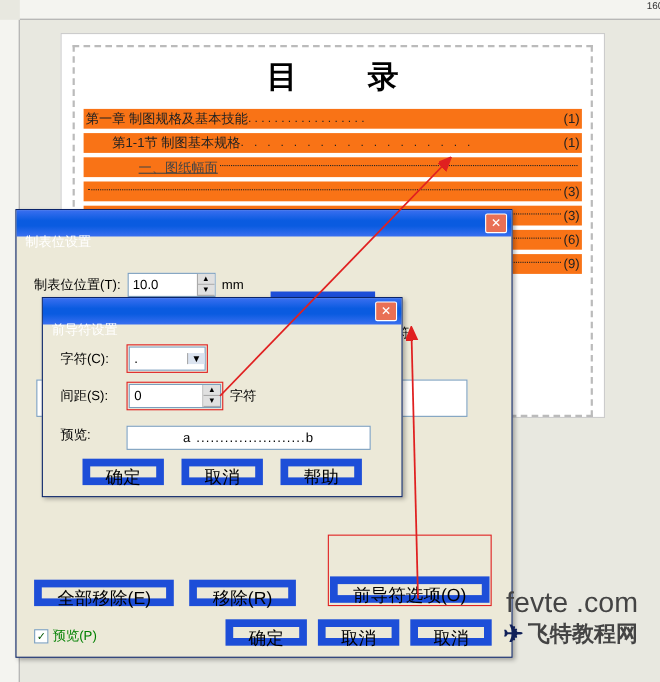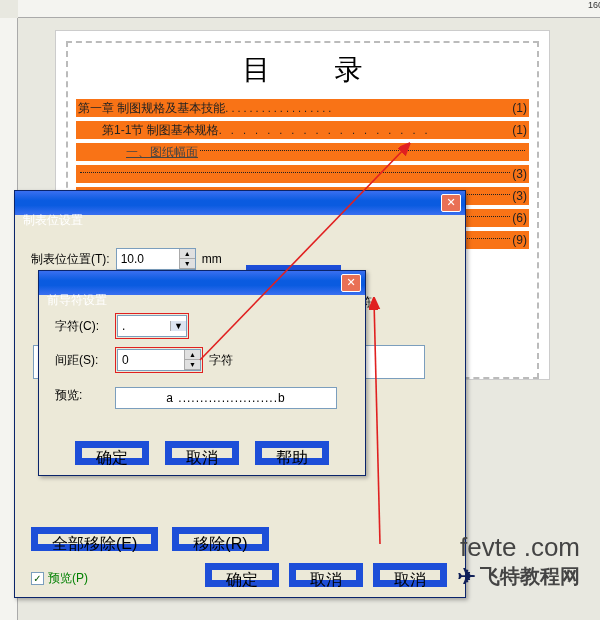--- a/index.html
+++ b/index.html
@@ -5,21 +5,21 @@
   * { box-sizing: border-box; margin: 0; padding: 0; font-family: "Microsoft YaHei", SimSun, Arial, sans-serif; }
   body { width: 600px; height: 620px; background: #e8e8e0; position: relative; overflow: hidden; }
 
   .ruler-h { position: absolute; top: 0; left: 18px; right: 0; height: 18px; background: #f4f4f0; border-bottom: 1px solid #aaa; font-size: 9px; color: #333; overflow: hidden; }
   .ruler-h-inner { position: relative; height: 100%; }
   .ruler-num { position: absolute; top: 0; font-size: 9px; }
   .ruler-v { position: absolute; top: 18px; left: 0; width: 18px; bottom: 0; background: #f4f4f0; border-right: 1px solid #aaa; }
 
   .page { position: absolute; left: 55px; top: 30px; width: 495px; height: 350px; background: #fff; border: 1px solid #ccc; }
   .page-inner { position: absolute; left: 10px; right: 10px; top: 10px; bottom: 0; border: 2px dashed #bbb; padding: 8px 4px; }
-  .toc-title { font-size: 28px; text-align: center; letter-spacing: 28px; padding-left: 28px; margin-bottom: 10px; font-weight: normal; }
+  .toc-title { font-size: 28px; text-align: center; letter-spacing: 28px; padding-left: 28px; margin-bottom: 10px; font-weight: bold; }
   .toc-line { height: 18px; background: #f97316; color: #222; font-size: 12px; display: flex; align-items: center; margin: 4px 4px; padding: 0 2px; }
   .toc-text { flex: 0 0 auto; }
   .toc-dots { flex: 1 1 auto; border-bottom: 1px dotted #222; margin: 0 2px 4px; }
   .toc-dots-fill { flex: 1 1 auto; letter-spacing: 3px; overflow:hidden; white-space:nowrap; font-size:11px;}
   .toc-page { flex: 0 0 auto; }
   .toc-sub0 { padding-left: 2px; }
   .toc-sub1 { padding-left: 26px; }
   .toc-sub2 { padding-left: 50px; text-decoration: underline; }
   .toc-grey { color:#444; }
 
@@ -45,21 +45,21 @@
   .list-region { position:absolute; left:18px; top:130px; width:392px; height:34px; background:#fff; border:1px solid #7b9ebd; font-size:12px; padding-left:4px; padding-top:3px; color:#555;}
 
   .bottom-row { position:absolute; left:16px; bottom:46px; display:flex; gap:14px;}
   .preview-row { position:absolute; left:16px; bottom:10px; display:flex; align-items:center; gap:4px; font-size:12px; color:#008000;}
   .preview-row .cb { width:13px;height:13px;border:1px solid #7b9ebd;background:#fff; display:inline-flex;align-items:center;justify-content:center;font-size:10px;color:#005500;}
   .dlg1-right-btns { position:absolute; right:18px; bottom:46px; display:flex; gap:10px;}
   .dlg1-right-btns2 { position:absolute; right:18px; bottom:10px; display:flex; gap:10px;}
   .red-box { border:1px solid #e02020; padding:1px;}
 
   
-  .dlg2 { position:absolute; left:38px; top:270px; width:328px; height:206px; background:#ece9d8; border:1px solid #0a246a; box-shadow:2px 2px 4px rgba(0,0,0,.3);}
+  .dlg2 { position:absolute; left:38px; top:270px; width:328px; height:182px; background:#ece9d8; border:1px solid #0a246a; box-shadow:2px 2px 4px rgba(0,0,0,.3);}
   .dlg2-body { position:relative; padding:18px 16px; font-size:12px; height:calc(100% - 24px);}
   .preview-box { margin-top:6px; background:#fff; border:1px solid #7b9ebd; height:22px; width:222px; text-align:center; line-height:20px; letter-spacing:1px; font-size:12px;}
   .dlg2-btns { position:absolute; bottom:10px; left:0; right:0; display:flex; justify-content:center; gap:16px;}
   .dlg2-close { width:20px;height:18px; }
   .lead-label { position:absolute; left:348px; top:294px; font-size:12px; }
 
   
   .arrow { position:absolute; stroke:#e02020; stroke-width:1.6; fill:#e02020; }
 
   
@@ -133,20 +133,25 @@
       <span style="width:12px"></span>
       <button class="btn">添加(A)</button>
     </div>
     <div class="list-region">
       <span>1</span>
     </div>
 
     <div class="bottom-row">
       <button class="btn">全部移除(E)</button>
       <button class="btn">移除(R)</button>
+    </div>
+    <div class="dlg1-right-btns">
+      <span class="red-box">
+        <button class="btn">前导符选项(O)</button>
+      </span>
     </div>
     <div class="preview-row">
       <span class="cb">✓</span>
       <span>预览(P)</span>
     </div>
     <div class="dlg1-right-btns2">
       <button class="btn">确定</button>
       <button class="btn">取消</button>
       <button class="btn">取消</button>
     </div>

